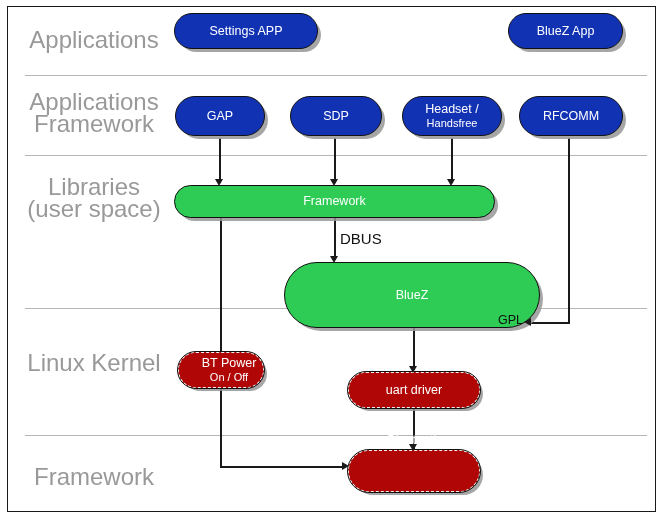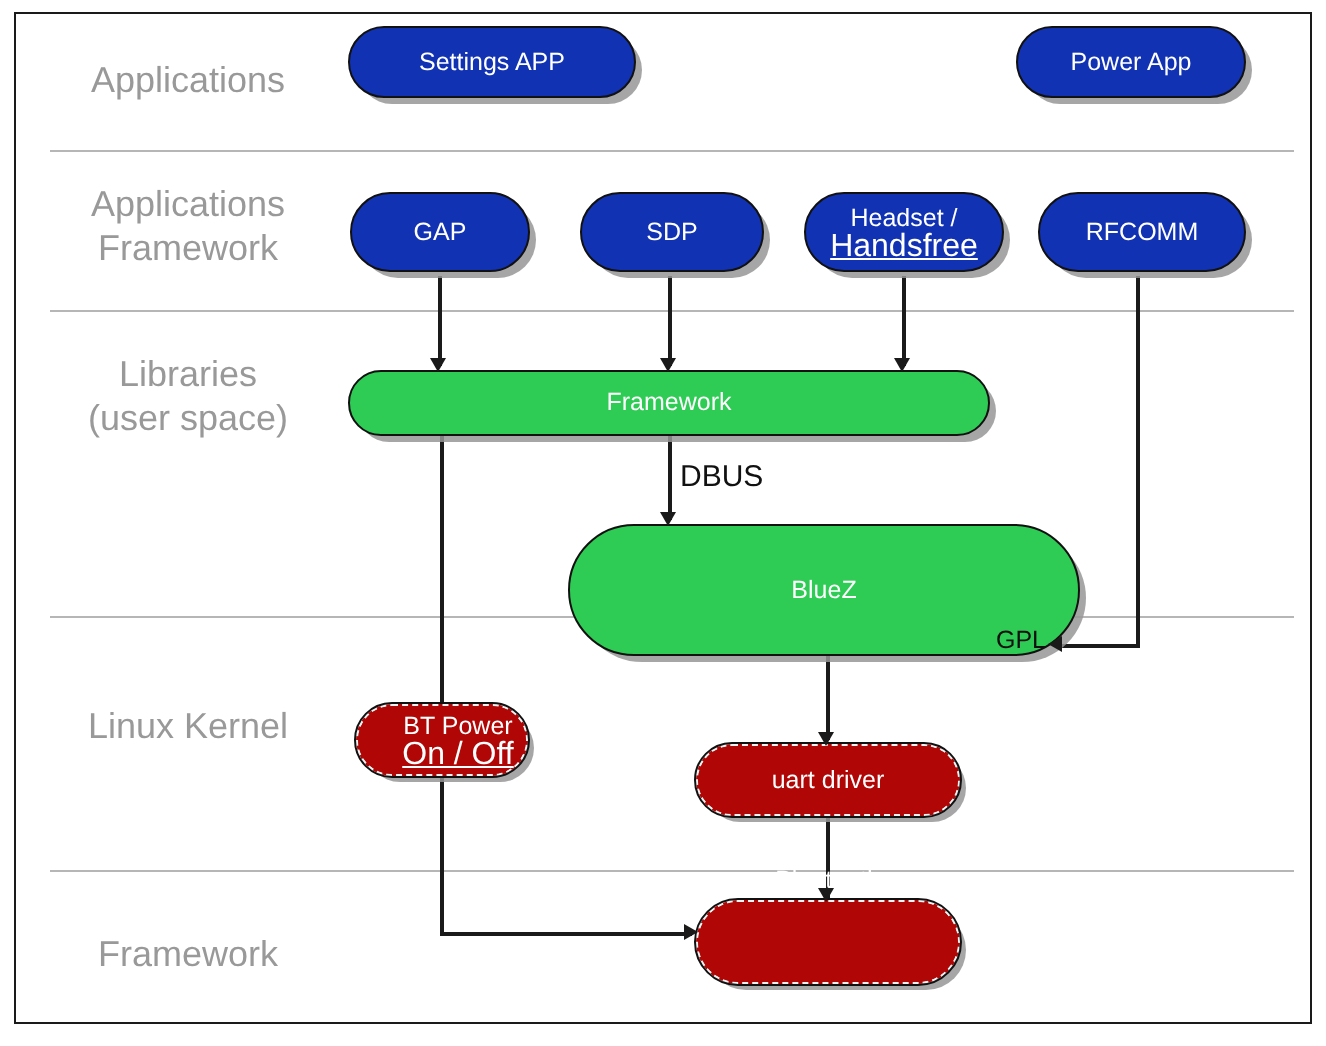--- a/index.html
+++ b/index.html
@@ -31,21 +31,21 @@
   
   .divider {
     position: absolute;
     height: 0;
     border-top: 1.5px solid #b6b6b6;
   }
   
   .layer-label {
     position: absolute;
     color: #999999;
-    font-size: 18px;
+    font-size: 24px;
     line-height: 22px;
     text-align: center;
     font-family: "Liberation Sans", sans-serif;
     white-space: pre-line;
   }
   
   .node {
     position: absolute;
     box-sizing: border-box;
     display: flex;
@@ -56,21 +56,21 @@
     border-radius: 999px;
     text-align: center;
     color: #ffffff;
     z-index: 3;
     box-shadow: 4px 4px 0 -1px rgba(150,150,150,0.85);
   }
   .node.blue  { background: #1232b4; }
   .node.green { background: #2ecc55; }
   .node.red   { background: #b00606; border-style: dashed; border-color: #f2f2f2; outline: 1.2px solid #111; outline-offset: 0px; }
   .node .l1 { font-size: 12.5px; line-height: 15px; }
-  .node .l2 { font-size: 16px; line-height: 13px; text-decoration: underline; }
+  .node .l2 { font-size: 11px; line-height: 13px; }
   .node.green .l1 { font-size: 12.5px; }
   .node .corner-tag {
     position: absolute;
     right: 16px;
     top: 6px;
     color: #111111;
     font-size: 12.5px;
     line-height: 14px;
     margin-top: 44px;
   }
@@ -164,21 +164,21 @@
 
   <div class="conn-v" style="left:220px; top:218px; height:249px;"></div>
   <div class="conn-h" style="left:220px; top:466px; width:126px;"></div>
   <div class="arrow-right" style="left:342px; top:462px;"></div>
 
   <div class="node blue" style="left:174px; top:13px; width:144px; height:36px;">
     <span class="l1">Settings APP</span>
   </div>
 
   <div class="node blue" style="left:508px; top:13px; width:115px; height:36px;">
-    <span class="l1">Power App</span>
+    <span class="l1">BlueZ App</span>
   </div>
 
   <div class="node blue" style="left:175px; top:96px; width:90px; height:40px;">
     <span class="l1">GAP</span>
   </div>
 
   <div class="node blue" style="left:290px; top:96px; width:92px; height:40px;">
     <span class="l1">SDP</span>
   </div>
 

